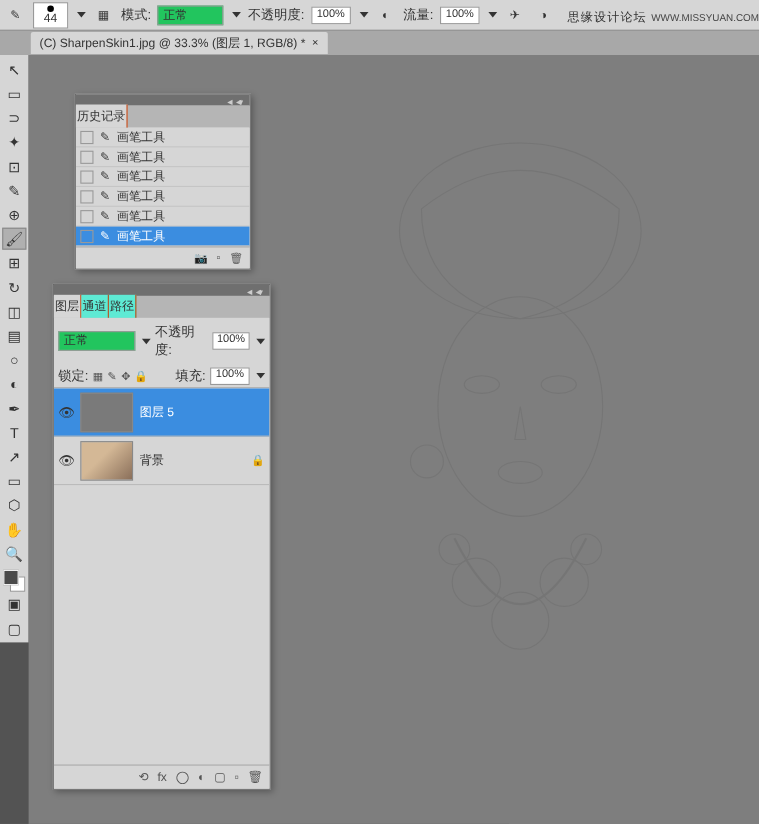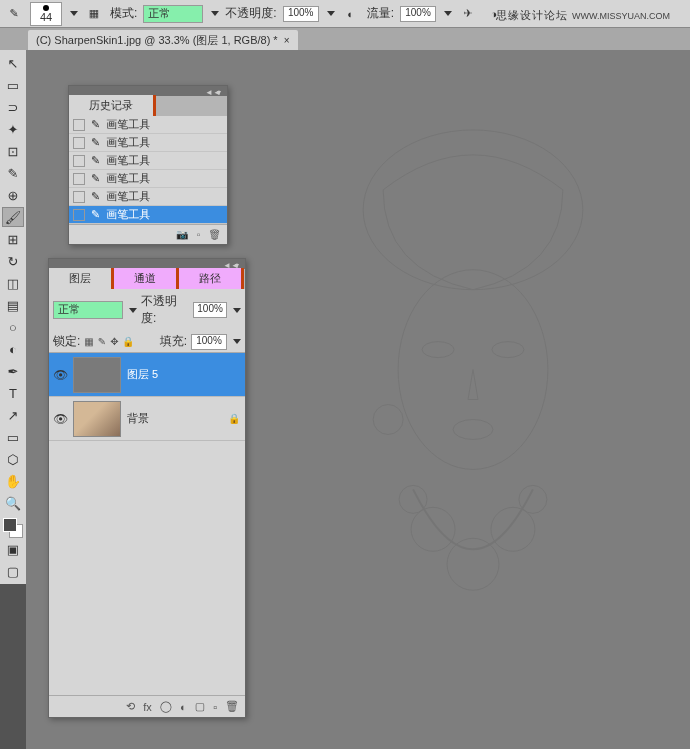--- a/index.html
+++ b/index.html
@@ -2,39 +2,39 @@
 <html><head>
 <meta charset="utf-8">
 <style>
 *{margin:0;padding:0;box-sizing:border-box;font-family:"Microsoft YaHei",sans-serif;font-size:11px;color:#333}
 body{width:690px;height:749px;background:#535353;overflow:hidden;position:relative}
 .options-bar{height:28px;background:#d6d6d6;border-bottom:1px solid #888;display:flex;align-items:center;padding:0 4px;gap:6px}
 .opt-icon{width:20px;height:20px;display:flex;align-items:center;justify-content:center}
 .brush-preview{width:32px;height:24px;background:#fff;border:1px solid #999;display:flex;flex-direction:column;align-items:center;justify-content:center;font-size:9px}
 .brush-dot{width:6px;height:6px;background:#000;border-radius:50%}
 .opt-label{font-size:12px;color:#333}
-.opt-select{height:18px;background:#86efac;border:1px solid #999;padding:0 16px 0 4px;font-size:11px;min-width:60px}
+.opt-select{height:18px;background:#22c55e;border:1px solid #999;padding:0 16px 0 4px;font-size:11px;min-width:60px}
 .opt-input{width:36px;height:16px;background:#fff;border:1px solid #999;font-size:10px;text-align:center}
 .tri{width:0;height:0;border-left:4px solid transparent;border-right:4px solid transparent;border-top:5px solid #333;display:inline-block;margin-left:2px}
-.tabs-bar{height:22px;background:#a8a8a8;display:flex;align-items:flex-end;padding-left:28px}
+.tabs-bar{height:22px;background:#a8a8a8;display:flex;align-items:center;padding-left:28px}
 .tab{height:20px;background:#d6d6d6;padding:2px 8px;font-size:10px;color:#444;display:flex;align-items:center;gap:6px;border-radius:2px 2px 0 0}
 .tab-close{font-size:10px;cursor:pointer}
 .tools{position:absolute;left:0;top:50px;width:26px;background:#d6d6d6;display:flex;flex-direction:column;align-items:center;padding:2px 0}
 .tool{width:22px;height:20px;display:flex;align-items:center;justify-content:center;margin:1px 0;font-size:13px;color:#333}
 .tool.sel{background:#b0b0b0;border:1px solid #888}
 .color-swatch{width:20px;height:20px;margin-top:4px;position:relative}
 .fg{width:14px;height:14px;background:#4a4a4a;border:1px solid #fff;position:absolute;top:0;left:0}
 .bg{width:14px;height:14px;background:#fff;border:1px solid #999;position:absolute;bottom:0;right:0}
 .canvas{position:absolute;left:26px;top:50px;right:0;bottom:0;background:#7e7e7e}
 .panel{position:absolute;background:#d6d6d6;border:1px solid #666;box-shadow:2px 2px 6px rgba(0,0,0,.3)}
 .panel-header{height:10px;background:#6f6f6f;display:flex;justify-content:flex-end;align-items:center;padding:0 4px;gap:6px}
 .ph-dot{width:6px;height:6px;color:#ccc;font-size:8px}
 .panel-tabs{display:flex;height:20px;background:#b5b5b5;align-items:flex-end}
-.ptab{padding:3px 20px;font-size:11px;background:#d6d6d6;border-right:3px solid #c2410c}
-.ptab.inactive{background:#f0abfc}
+.ptab{padding:3px 1px;font-size:11px;background:#d6d6d6;border-right:1px solid #c2410c}
+.ptab.inactive{background:#5eead4}
 .hist{position:absolute;left:68px;top:85px;width:160px}
 .hist-body{background:#d6d6d6;max-height:110px;overflow:hidden}
 .hist-row{display:flex;align-items:center;height:18px;padding:0 4px;gap:6px;border-bottom:1px solid #c5c5c5}
 .hist-row.sel{background:#3b8de0;color:#fff}
 .hist-row.sel span{color:#fff}
 .hist-check{width:12px;height:12px;border:1px solid #999}
 .hist-icon{font-size:11px}
 .hist-foot{height:20px;background:#d6d6d6;border-top:1px solid #aaa;display:flex;justify-content:flex-end;align-items:center;gap:8px;padding:0 6px}
 .layers{position:absolute;left:48px;top:258px;width:198px;height:460px;display:flex;flex-direction:column}
 .layers-opts{display:flex;align-items:center;padding:4px;gap:4px;background:#d6d6d6}
@@ -43,21 +43,21 @@
 .layer-row{display:flex;align-items:center;height:44px;padding:0 4px;gap:6px;border-bottom:1px solid #bbb}
 .layer-row.sel{background:#3b8de0}
 .layer-row.sel .layer-name{color:#fff}
 .eye{width:14px;height:14px;font-size:12px;text-align:center}
 .thumb{width:48px;height:36px;border:1px solid #888;background:#7a7a7a}
 .thumb.bg-thumb{background:linear-gradient(135deg,#d4b896 40%,#8a6f5a 100%)}
 .layer-name{font-size:11px}
 .lock-icon{margin-left:auto;font-size:10px}
 .layers-foot{height:22px;background:#d6d6d6;border-top:1px solid #aaa;display:flex;justify-content:flex-end;align-items:center;gap:8px;padding:0 6px}
 .foot-ico{font-size:11px;color:#555}
-.watermark{position:absolute;top:6px;right:20px;font-size:14px;color:#2c2c2c;font-weight:500;letter-spacing:1px}
+.watermark{position:absolute;top:6px;right:0;font-size:14px;color:#2c2c2c;font-weight:500;letter-spacing:1px}
 .watermark small{font-size:9px;color:#444;letter-spacing:0;margin-left:4px}
 .portrait{position:absolute;left:240px;top:40px;right:10px;bottom:10px;opacity:.35;pointer-events:none}
 .portrait svg{width:100%;height:100%}
 .small-ico{font-size:10px;color:#555}
 </style>
 </head>
 <body>
 
 <div class="options-bar">
   <span class="opt-icon">✎</span>

